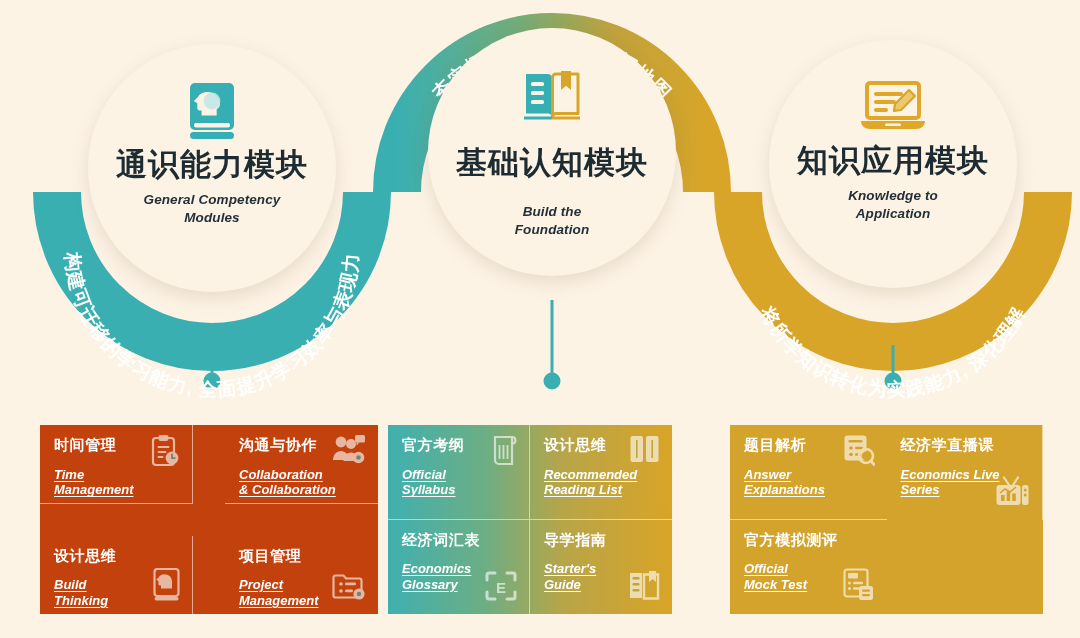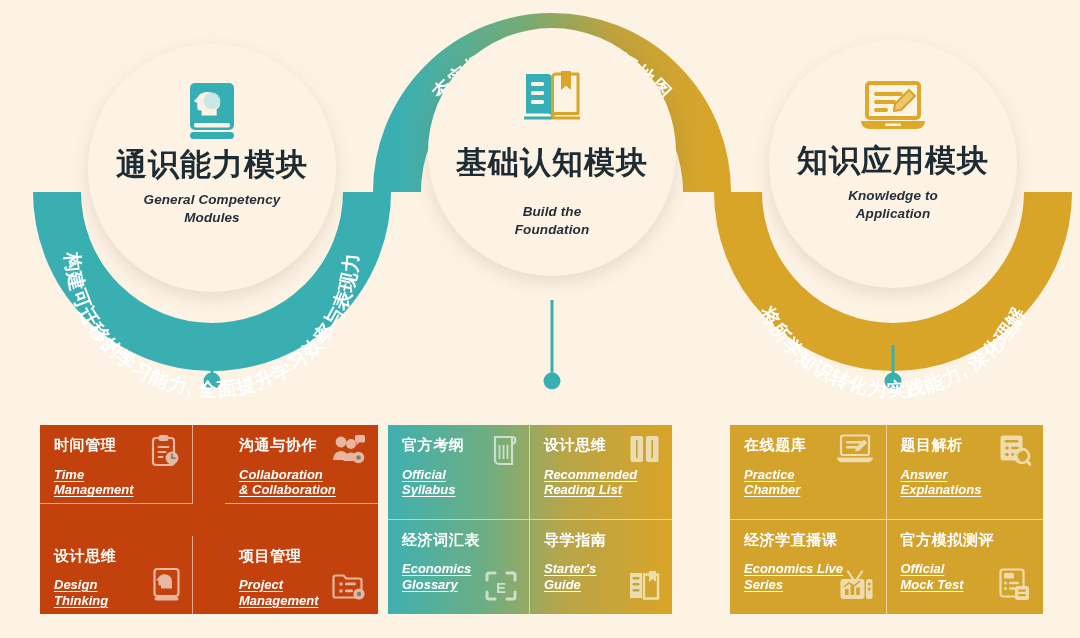--- a/index.html
+++ b/index.html
@@ -293,21 +293,21 @@
             <path d="M24.5 8.5l.2 3 2.6-3z" fill="#fff"></path>
             <circle cx="26.5" cy="23.5" r="5.8" fill="#fff"></circle>
             <circle cx="26.5" cy="23.5" r="2.3" fill="#40b0b3"></circle>
           </svg>
         </span>
       </div>
 
       <div class="card sep-right">
         <div class="card-cn">设计思维</div>
         <div class="card-en">
-          <span class="cn-line">Design</span>
+          <span class="cn-line">Build</span>
           <span class="cn-line">Thinking</span>
         </div>
         <span class="card-icon pos-bot">
           <svg width="27" height="33" viewBox="0 0 27 33">
             <rect x="1.5" y="1" width="24" height="27" rx="3" fill="none" stroke="#fff" stroke-width="2.2"></rect>
             <rect x="1.5" y="29" width="24" height="3.4" rx="1.7" fill="#fff"></rect>
             <path d="M19 13.5c0-4.2-3.3-7.2-7.5-7.2-3 0-5.1 1.6-5.7 3l-2.1 1.9c-.4.4-.3.8.1 1l1.6.7v3.2c0 .7.5 1.3 1.3 1.3h1.3v3h11z" fill="#fff"></path>
           </svg>
         </span>
       </div>
@@ -398,36 +398,20 @@
             <rect x="4.5" y="19" width="7" height="2.4" rx="1.2" fill="#b8a548"></rect>
             <path d="M16 4.5h14v24H16z" fill="none" stroke="#fff" stroke-width="2.4"></path>
             <path d="M21 1h7v11l-3.5-3L21 12z" fill="#fff"></path>
           </svg>
         </span>
       </div>
     </div>
 
     <div class="card-block block-gold">
 
-      <div class="card sep-right sep-bottom">
-        <div class="card-cn">在线题库</div>
-        <div class="card-en">
-          <span class="cn-line">Practice</span>
-          <span class="cn-line">Chamber</span>
-        </div>
-        <span class="card-icon pos-top">
-          <svg width="38" height="30" viewBox="0 0 38 30">
-            <rect x="5" y="1.5" width="28" height="19.5" rx="2" fill="none" stroke="#fff" stroke-width="2.2"></rect>
-            <rect x="10" y="7" width="16" height="2.4" rx="1.2" fill="#fff"></rect>
-            <rect x="10" y="12" width="11" height="2.4" rx="1.2" fill="#fff"></rect>
-            <path d="M28 5.5l3.2 3.2-8 8-4 .8.8-4z" fill="#fff"></path>
-            <path d="M1 23.5h36c0 3-2.4 4.8-5.4 4.8H6.4C3.4 28.3 1 26.5 1 23.5z" fill="#fff"></path>
-          </svg>
-        </span>
-      </div>
 
       <div class="card sep-bottom">
         <div class="card-cn">题目解析</div>
         <div class="card-en">
           <span class="cn-line">Answer</span>
           <span class="cn-line">Explanations</span>
         </div>
         <span class="card-icon pos-top">
           <svg width="32" height="32" viewBox="0 0 32 32">
             <rect x="1.5" y="1.5" width="22" height="25" rx="3" fill="#fff"></rect>

